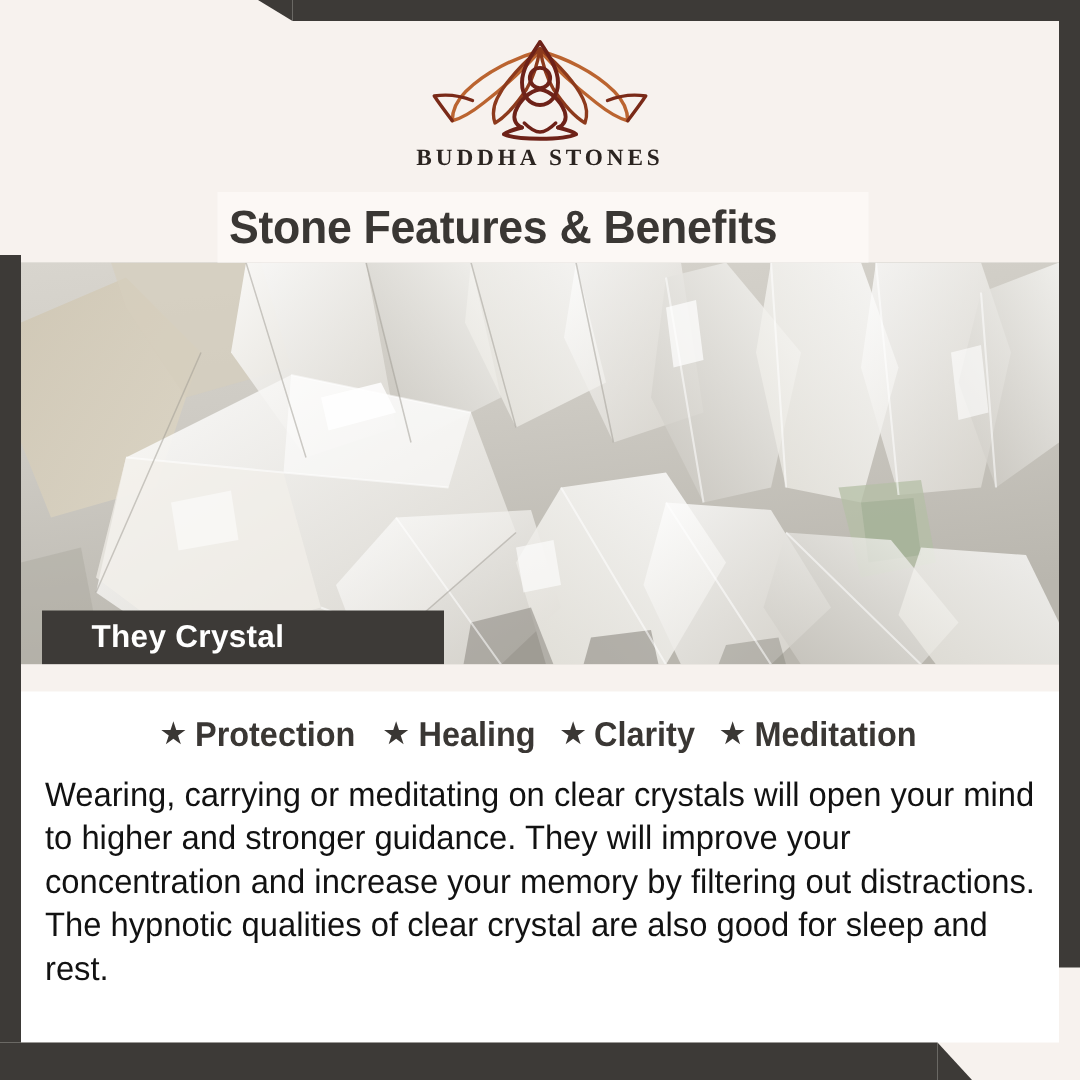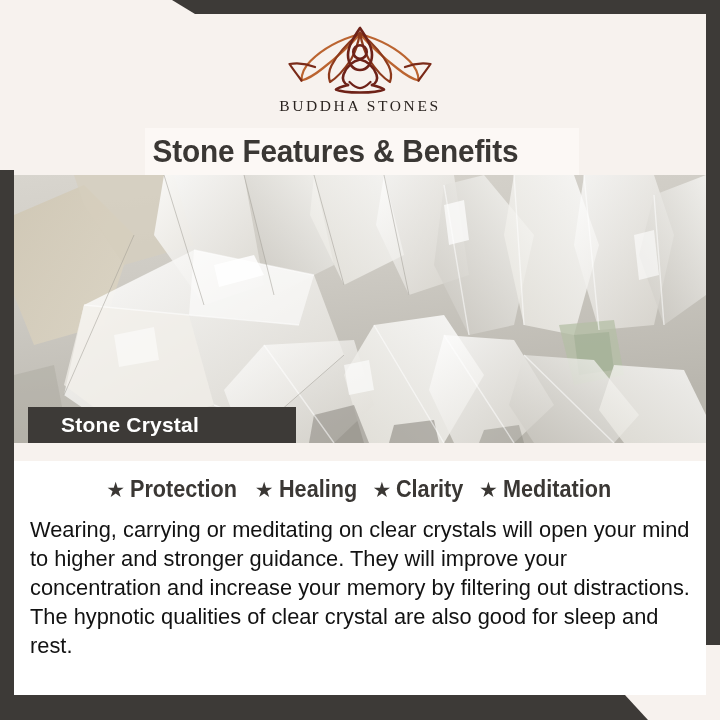--- a/index.html
+++ b/index.html
@@ -79,20 +79,21 @@
     position: absolute;
     top: 0; left: 0; right: 0;
     height: 128px;
     z-index: 3;
     display: flex;
     flex-direction: column;
     align-items: center;
     justify-content: flex-start;
     padding-top: 22px;
     box-sizing: border-box;
+    font-weight: bold;
   }
   .logo-mark {
     width: 150px;
     height: 72px;
     display: block;
   }
   .wordmark {
     margin-top: 3px;
     font-family: "Liberation Serif", serif;
     font-size: 15.5px;
@@ -333,21 +334,21 @@
         <path d="M430 10 L455 160 M500 0 L510 150 M570 0 L585 155 M640 20 L650 150"></path>
         <path d="M360 150 L430 268 M430 160 L500 268 M510 180 L600 268 M250 170 L320 268"></path>
       </g>
       <g stroke="#9d9a92" stroke-width="1" opacity="0.5" fill="none">
         <path d="M150 0 L190 130 M230 0 L260 120 M300 0 L330 110 M370 0 L395 120"></path>
         <path d="M120 60 L50 220 M330 180 L250 250"></path>
       </g>
     </svg>
 
     <div class="caption-bar">
-      <span class="caption-text">Stone Crystal</span>
+      <span class="caption-text">They Crystal</span>
     </div>
   </div>
 
   <div class="cream-strip"></div>
 
   <div class="content">
 
     <div class="benefits">
       <span class="benefit">
         <span class="star">★</span>

